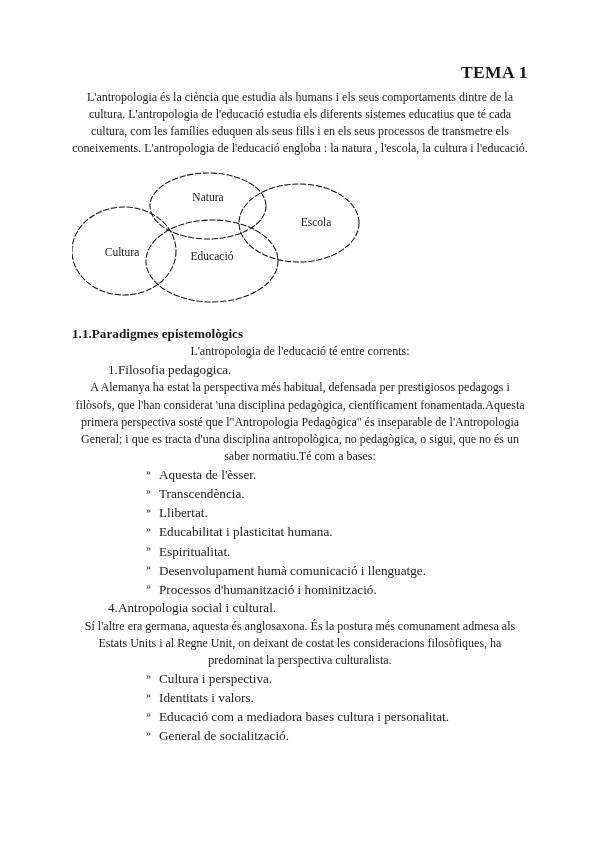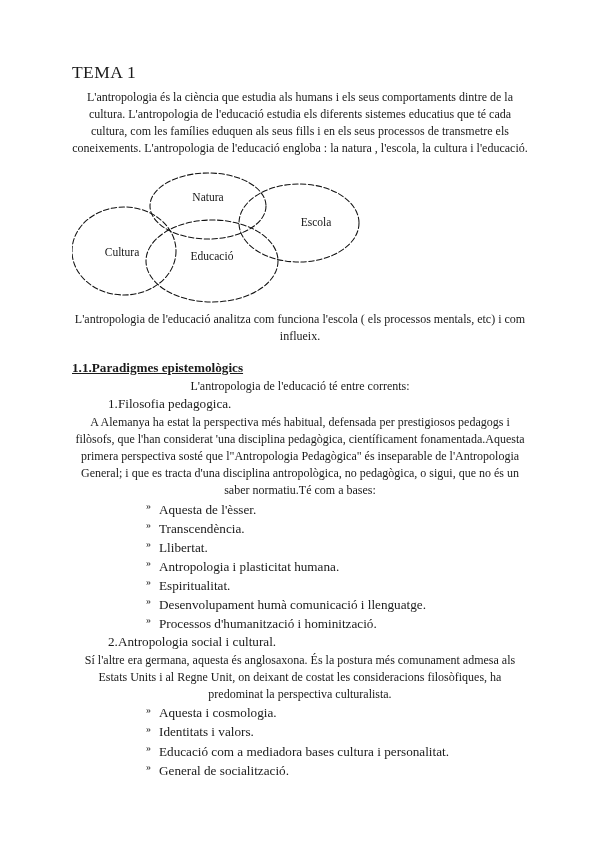--- a/index.html
+++ b/index.html
@@ -19,39 +19,38 @@
     background: #ffffff;
     overflow: hidden;
   }
   .sheet {
     position: absolute;
     left: 72px;
     top: 62px;
     width: 456px;
   }
   .doc-title {
-    text-align: left;
+    text-align: right;
     font-size: 17.5px;
     letter-spacing: 0.4px;
     margin: 0 0 5px 0;
-    font-weight: normal;
+    font-weight: bold;
     line-height: 1.25;
   }
   .para {
     font-size: 12px;
     line-height: 1.43;
     margin: 0;
     text-align: center;
   }
   .gap-md { height: 13px; }
   .section-head {
     font-size: 13.2px;
     line-height: 1.43;
     font-weight: bold;
-    text-decoration: underline;
     margin: 0;
     display: inline-block;
   }
   .section-head-wrap { margin: 0; }
   .sub-head {
     font-size: 13.2px;
     line-height: 1.43;
     font-weight: normal;
     margin: 0 0 0 36px;
   }
@@ -112,21 +111,20 @@
           <ellipse cx="52" cy="80" rx="52" ry="44"></ellipse>
           <ellipse cx="140" cy="90" rx="66" ry="41"></ellipse>
         </g>
         <text class="venn-label" x="136" y="30" text-anchor="middle">Natura</text>
         <text class="venn-label" x="244" y="55" text-anchor="middle">Escola</text>
         <text class="venn-label" x="50" y="85" text-anchor="middle">Cultura</text>
         <text class="venn-label" x="140" y="89" text-anchor="middle">Educació</text>
       </svg>
     </div>
 
-    <p class="para">L'antropologia de l'educació analitza com funciona l'escola ( els processos mentals, etc) i com influeix.</p>
 
     <div class="gap-md"></div>
 
     <div class="section-head-wrap">
       <span class="section-head">1.1.Paradigmes epistemològics</span>
     </div>
 
     <p class="para">L'antropologia de l'educació té entre corrents:</p>
 
     <p class="sub-head">1.Filosofia pedagogica.</p>
@@ -141,44 +139,44 @@
       <li>
         <span class="bullet-glyph">»</span>
         <span>Transcendència.</span>
       </li>
       <li>
         <span class="bullet-glyph">»</span>
         <span>Llibertat.</span>
       </li>
       <li>
         <span class="bullet-glyph">»</span>
-        <span>Antropologia i plasticitat humana.</span>
+        <span>Educabilitat i plasticitat humana.</span>
       </li>
       <li>
         <span class="bullet-glyph">»</span>
         <span>Espiritualitat.</span>
       </li>
       <li>
         <span class="bullet-glyph">»</span>
         <span>Desenvolupament humà comunicació i llenguatge.</span>
       </li>
       <li>
         <span class="bullet-glyph">»</span>
         <span>Processos d'humanització i hominització.</span>
       </li>
     </ul>
 
-    <p class="sub-head">2.Antropologia social i cultural.</p>
+    <p class="sub-head">4.Antropologia social i cultural.</p>
 
     <p class="para">Sí l'altre era germana, aquesta és anglosaxona. És la postura més comunament admesa als Estats Units i al Regne Unit, on deixant de costat les consideracions filosòfiques, ha predominat la perspectiva culturalista.</p>
 
     <ul class="bullets">
       <li>
         <span class="bullet-glyph">»</span>
-        <span>Aquesta i cosmologia.</span>
+        <span>Cultura i perspectiva.</span>
       </li>
       <li>
         <span class="bullet-glyph">»</span>
         <span>Identitats i valors.</span>
       </li>
       <li>
         <span class="bullet-glyph">»</span>
         <span>Educació com a mediadora bases cultura i personalitat.</span>
       </li>
       <li>

